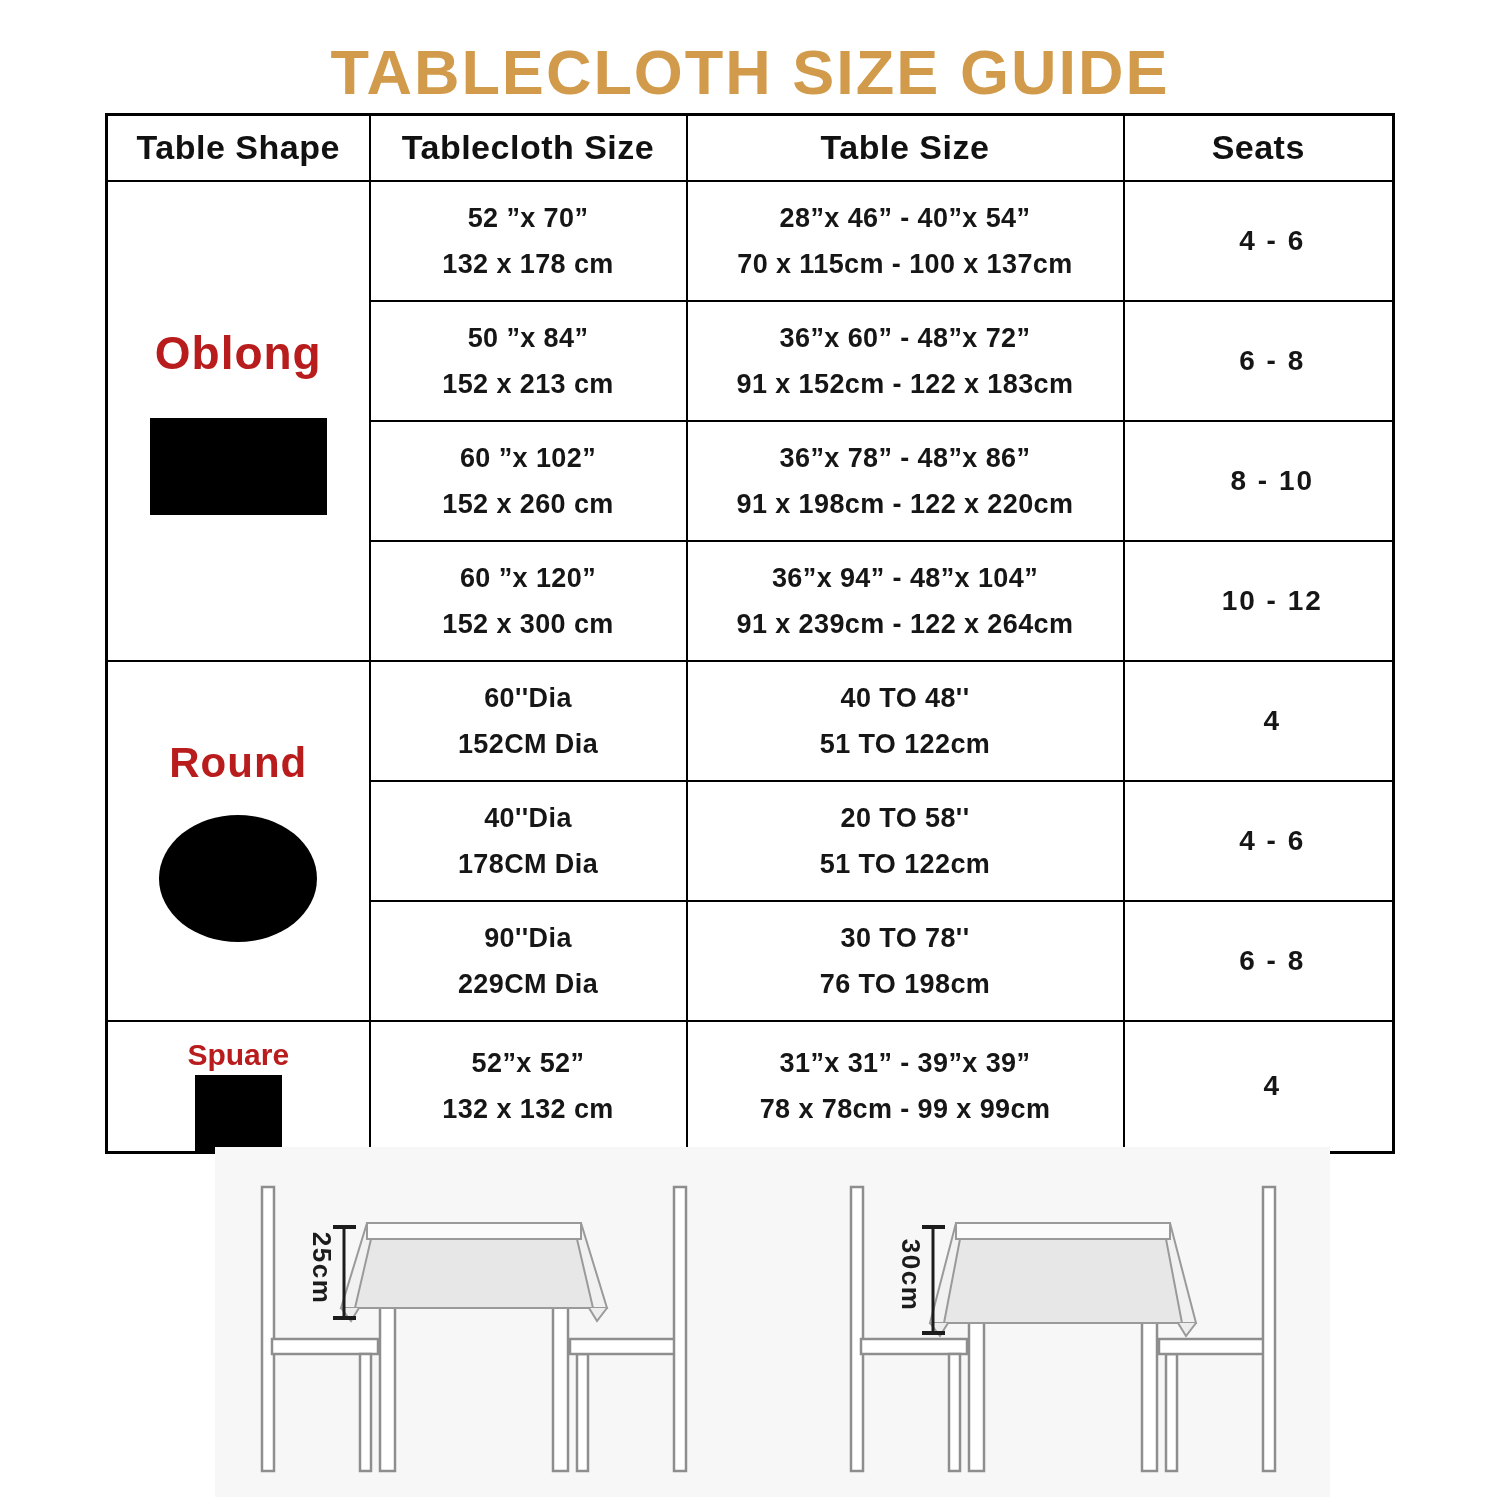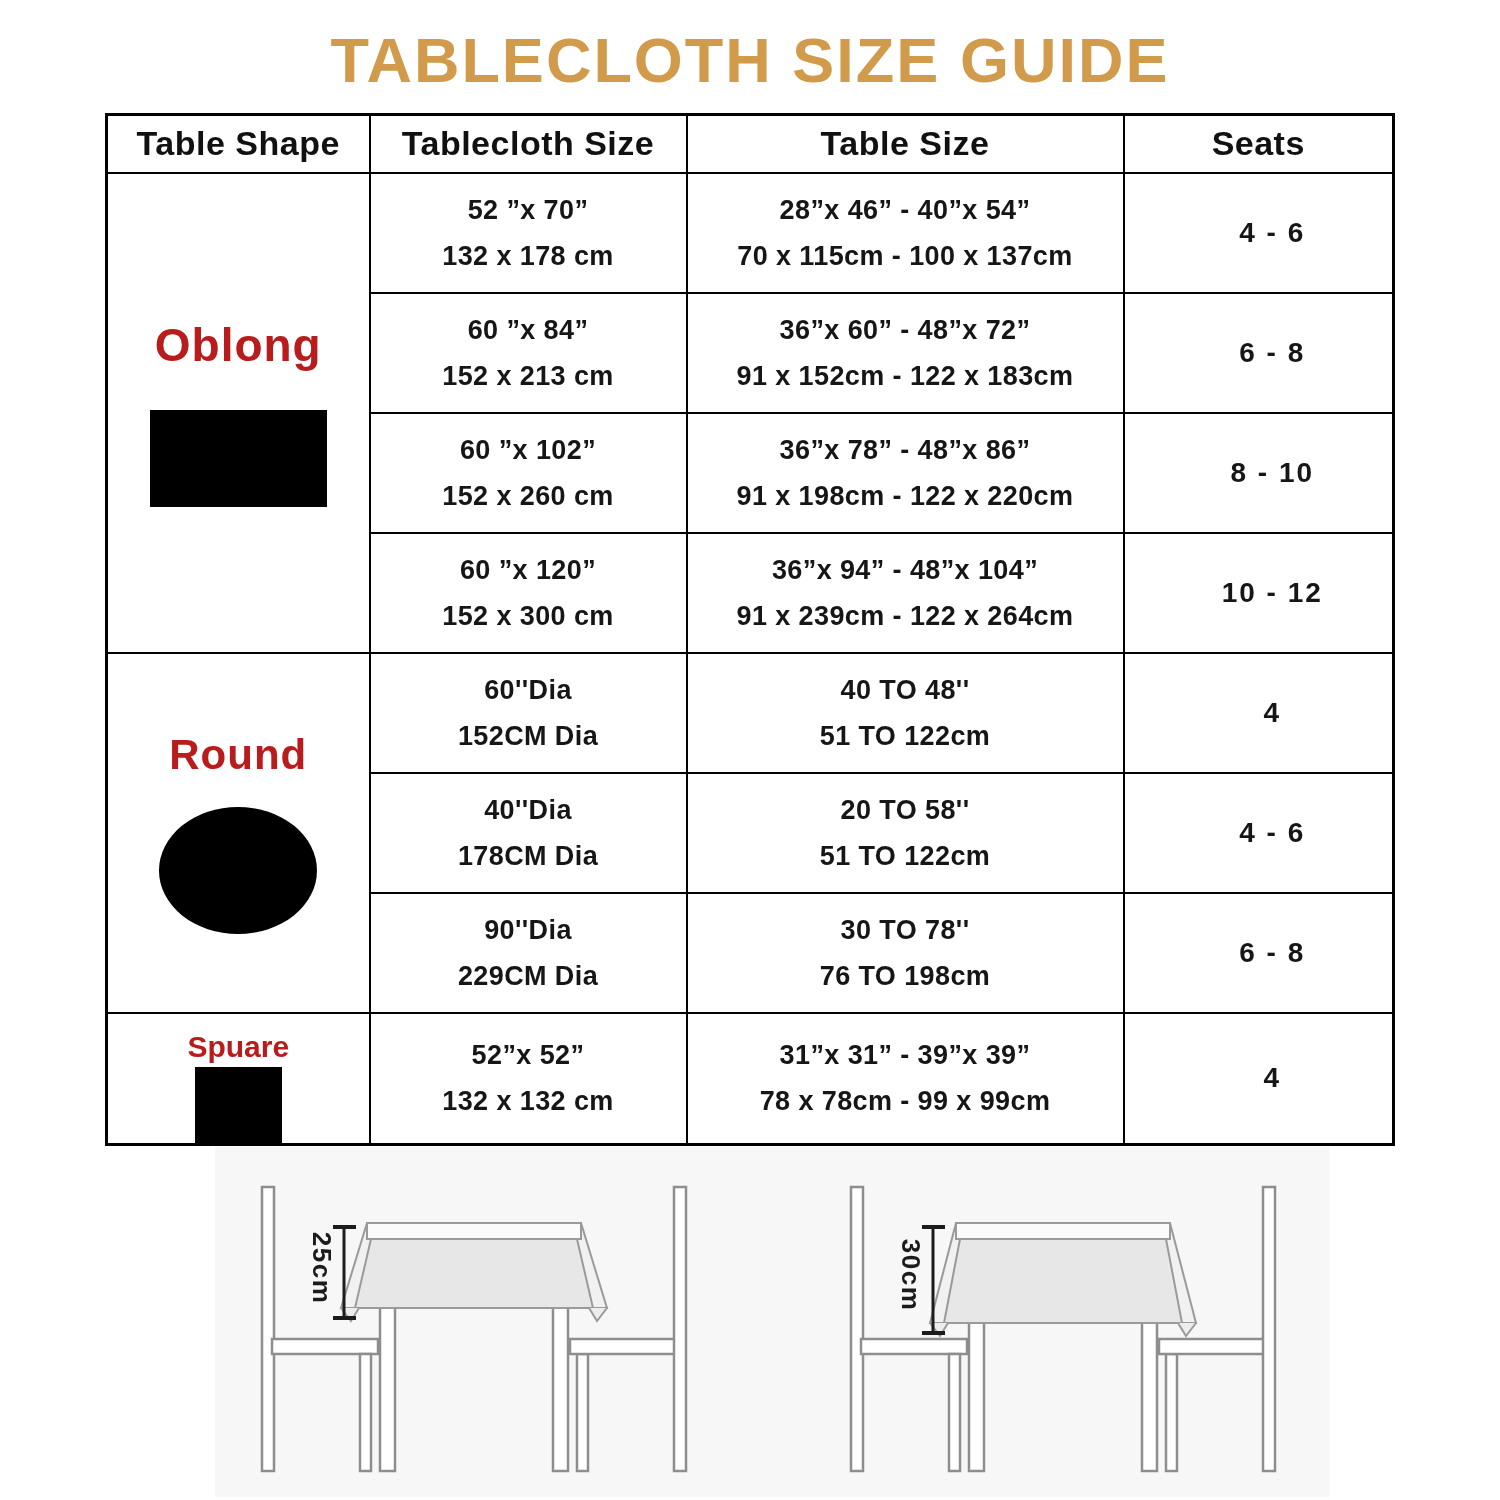--- a/index.html
+++ b/index.html
@@ -9,34 +9,34 @@
     --diagram-bg:#f7f7f7;
     --diagram-line:#8e8e8e;
   }
   *{box-sizing:border-box;}
   html,body{margin:0;padding:0;background:#ffffff;}
   .page{
     position:relative;width:1500px;height:1500px;background:#ffffff;overflow:hidden;
     font-family:"Liberation Sans", sans-serif;color:#111;
   }
   .title{
-    margin:0;padding-top:24px;text-align:center;
+    margin:12px;padding-top:24px;text-align:center;
     font-size:63px;font-weight:bold;letter-spacing:2px;
     color:var(--title-color);
   }
   table.guide{
     position:absolute;left:105px;top:113px;width:1287px;
     border-collapse:collapse;table-layout:fixed;
     border:3px solid var(--table-border);
   }
   .guide th,.guide td{
     border:2px solid var(--table-border);
     text-align:center;vertical-align:middle;padding:0;
   }
-  .guide thead th{height:58px;font-size:34px;font-weight:bold;letter-spacing:0.5px;}
+  .guide thead th{height:66px;font-size:34px;font-weight:bold;letter-spacing:0.5px;}
   .guide tbody tr{height:120px;}
   .dim-line{font-size:27px;font-weight:bold;line-height:46px;letter-spacing:0.4px;color:#161616;}
   .seats-cell .dim-line{font-size:28px;letter-spacing:2px;padding-left:28px;}
   
   .shape-cell .shape-label{font-weight:bold;color:#b91c1c;}
   .shape-cell .glyph{background:var(--shape-fill);margin:0 auto;}
   .shape-cell.oblong .shape-label{font-size:46px;letter-spacing:1px;}
   .shape-cell.oblong .glyph{width:177px;height:97px;margin-top:38px;}
   .shape-cell.round .shape-label{font-size:42px;letter-spacing:1px;}
   .shape-cell.round .glyph{width:158px;height:127px;border-radius:50%;margin-top:28px;}
@@ -86,21 +86,21 @@
           <td class="table-size-cell">
             <div class="dim-line">28”x 46” - 40”x 54”</div>
             <div class="dim-line">70 x 115cm - 100 x 137cm</div>
           </td>
           <td class="seats-cell">
             <div class="dim-line">4 - 6</div>
           </td>
         </tr>
         <tr>
           <td class="tablecloth-size-cell">
-            <div class="dim-line">60 ”x 84”</div>
+            <div class="dim-line">50 ”x 84”</div>
             <div class="dim-line">152 x 213 cm</div>
           </td>
           <td class="table-size-cell">
             <div class="dim-line">36”x 60” - 48”x 72”</div>
             <div class="dim-line">91 x 152cm - 122 x 183cm</div>
           </td>
           <td class="seats-cell">
             <div class="dim-line">6 - 8</div>
           </td>
         </tr>

